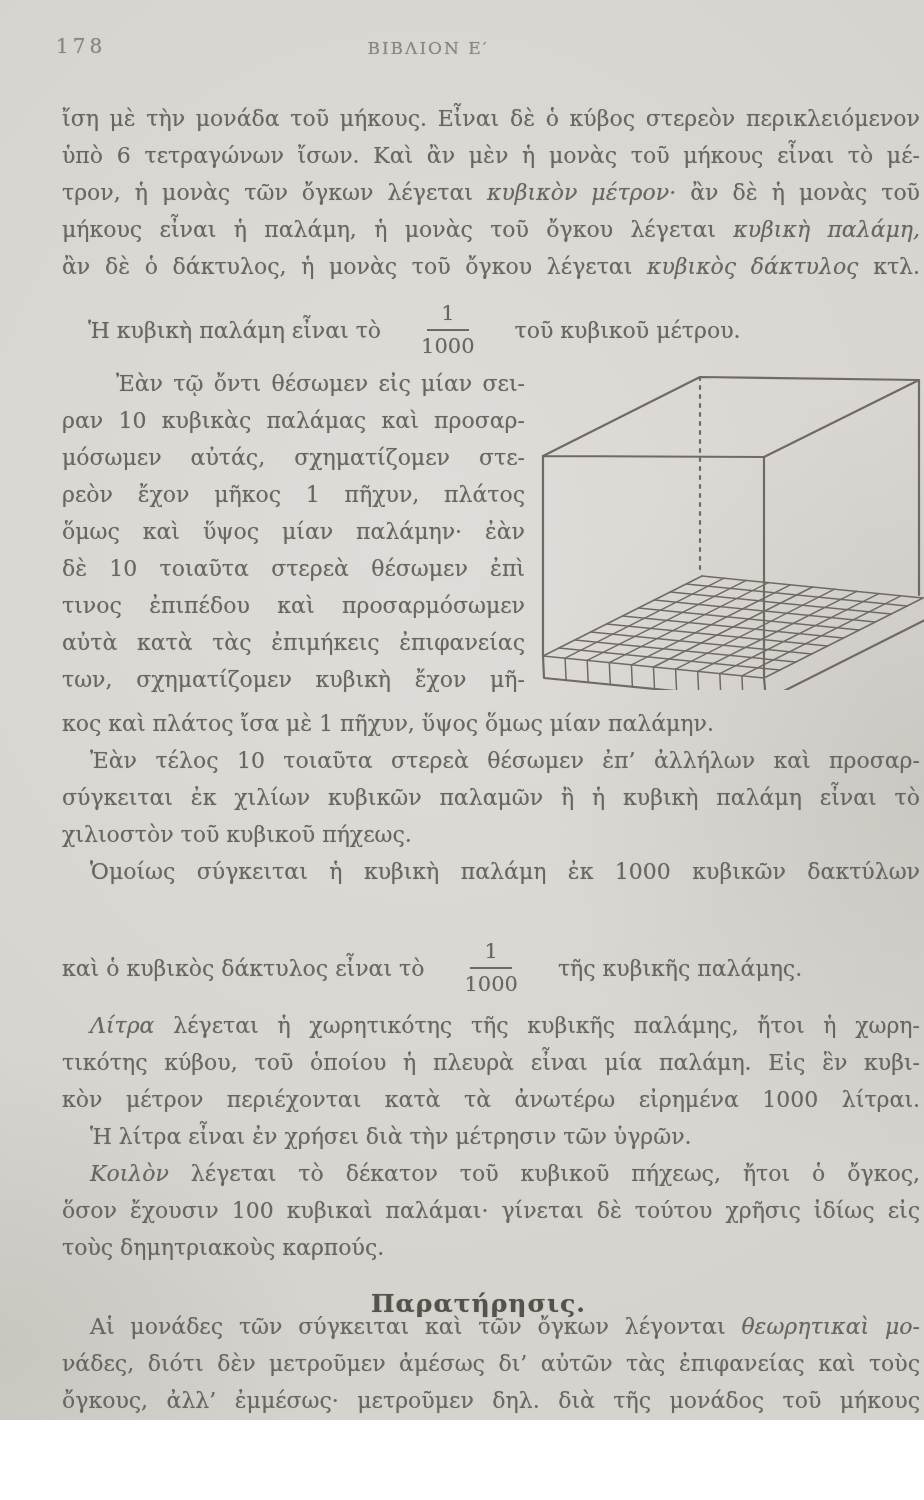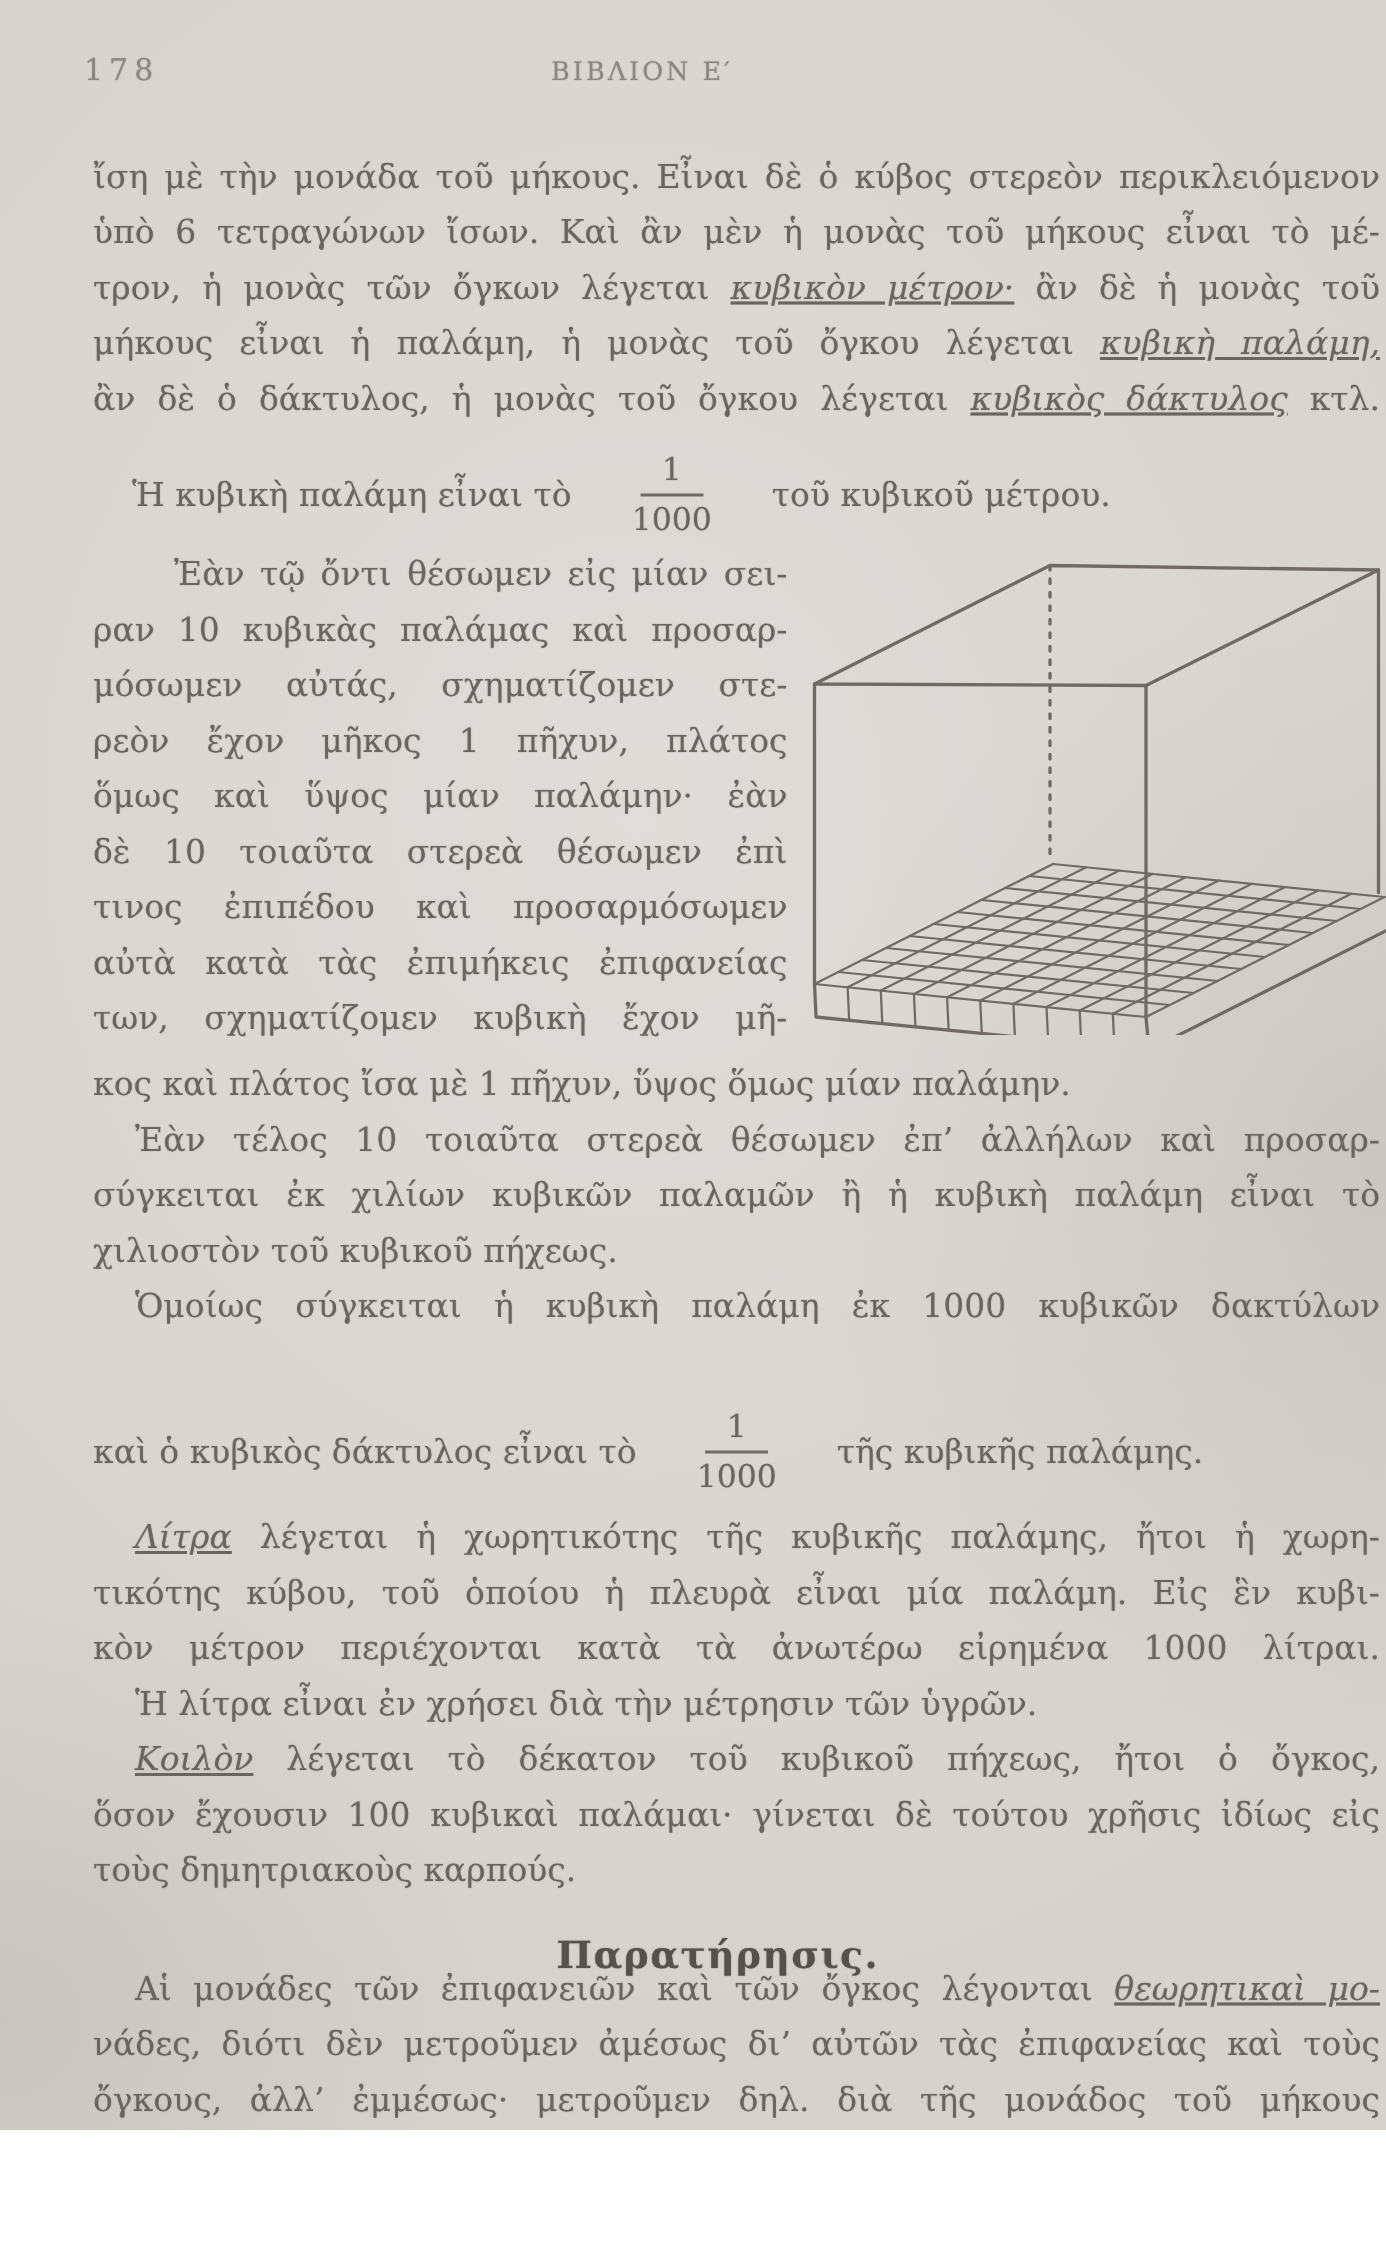--- a/index.html
+++ b/index.html
@@ -17,21 +17,21 @@
   .txt{text-shadow:0 0 1px rgba(95,90,84,0.4);}
   .pgnum{position:absolute;left:56px;top:34px;font-size:20px;letter-spacing:4px;color:#8b8881;}
   .ptitle{position:absolute;left:348px;top:38px;width:160px;text-align:center;
           font-size:17px;letter-spacing:2px;color:#8b8881;}
   .blk{position:absolute;left:62px;width:858px;font-size:22px;}
   .narrow{width:463px;}
   .line{height:37px;line-height:37px;white-space:normal;}
   .jl{text-align:justify;text-align-last:justify;}
   .ind{text-indent:28px;}
   .indlg{text-indent:54px;}
-  .it{font-style:italic;text-decoration:underline;}
+  .it{font-style:italic;}
   .formula{position:absolute;left:62px;width:858px;height:72px;
            display:flex;align-items:center;font-size:22px;gap:24px;}
   .ind1{padding-left:26px;}
   .frac{display:inline-flex;flex-direction:column;align-items:center;margin:0 16px;line-height:1;}
   .frac .num{padding:0 14px 5px;border-bottom:2px solid #6f6b64;font-size:21px;}
   .frac .den{padding-top:5px;font-size:21px;text-align:right;}
   .figure{position:absolute;left:540px;top:368px;width:384px;height:322px;}
   .figure svg{display:block;}
   .remark-heading{position:absolute;left:0;top:1269px;width:924px;text-align:center;
           padding-left:33px;box-sizing:border-box;
@@ -149,18 +149,18 @@
 
   <div class="blk" style="top:1155px">
     <div class="line jl ind"><span class="it">Κοιλὸν</span><span> λέγεται τὸ δέκατον τοῦ κυβικοῦ πήχεως, ἤτοι ὁ ὄγκος,</span></div>
     <div class="line jl">ὅσον ἔχουσιν 100 κυβικαὶ παλάμαι· γίνεται δὲ τούτου χρῆσις ἰδίως εἰς</div>
     <div class="line">τοὺς δημητριακοὺς καρπούς.</div>
   </div>
 
   <div class="remark-heading">Παρατήρησις.</div>
 
   <div class="blk" style="top:1308px">
-    <div class="line jl ind"><span>Αἱ μονάδες τῶν ἐπιφανειῶν καὶ τῶν ὄγκος λέγονται </span><span class="it">θεωρητικαὶ μο-</span></div>
+    <div class="line jl ind"><span>Αἱ μονάδες τῶν σύγκειται καὶ τῶν ὄγκων λέγονται </span><span class="it">θεωρητικαὶ μο-</span></div>
     <div class="line jl">νάδες, διότι δὲν μετροῦμεν ἀμέσως δι’ αὐτῶν τὰς ἐπιφανείας καὶ τοὺς</div>
     <div class="line jl">ὄγκους, ἀλλ’ ἐμμέσως· μετροῦμεν δηλ. διὰ τῆς μονάδος τοῦ μήκους</div>
   </div>
 
 </div>
 
 </body></html>

